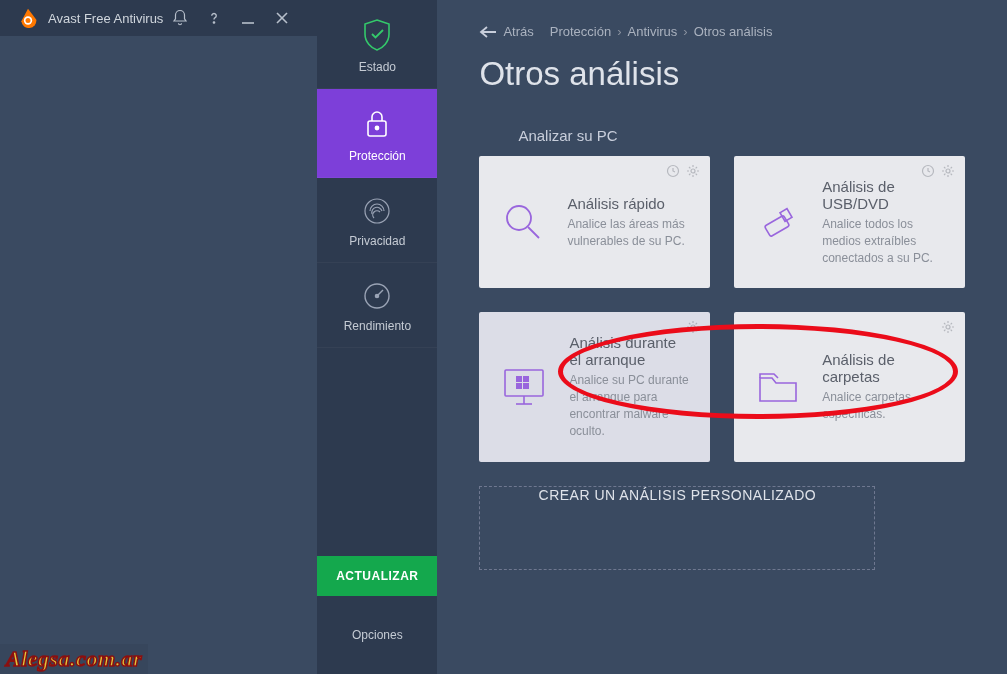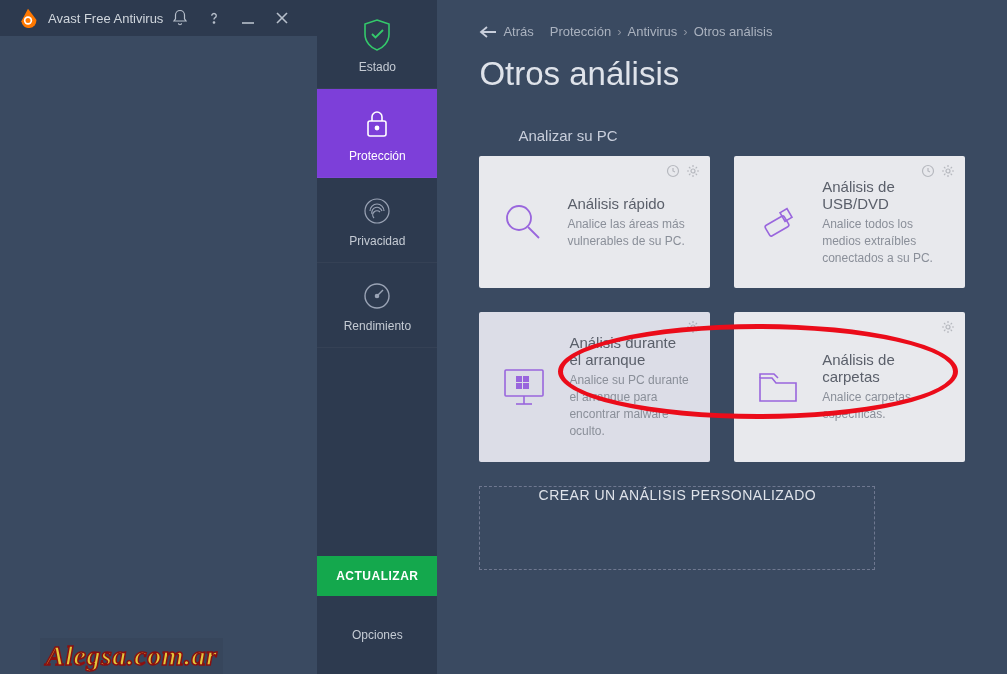--- a/index.html
+++ b/index.html
@@ -176,29 +176,28 @@
     color: #dfe3ea;
     font-size: 14px;
     letter-spacing: 0.5px;
     cursor: pointer;
     width: 396px;
   }
   .watermark {
     position: absolute;
     left: 0; bottom: 0;
     font-family: "Comic Sans MS", cursive;
-    font-size: 28px;
+    font-size: 22px;
     font-style: italic;
     font-weight: bold;
     color: #e2c63b;
     -webkit-text-stroke: 1.5px #8b0f0f;
     letter-spacing: 0.5px;
     padding: 2px 6px;
     background: rgba(0,0,0,0.05);
-    margin-left: 40px;
   }
   .circle-mark {
     position: absolute;
     border: 5px solid #eb0c1a;
     border-radius: 50%;
     width: 400px;
     height: 95px;
     left: 558px;
     top: 324px;
     pointer-events: none;

